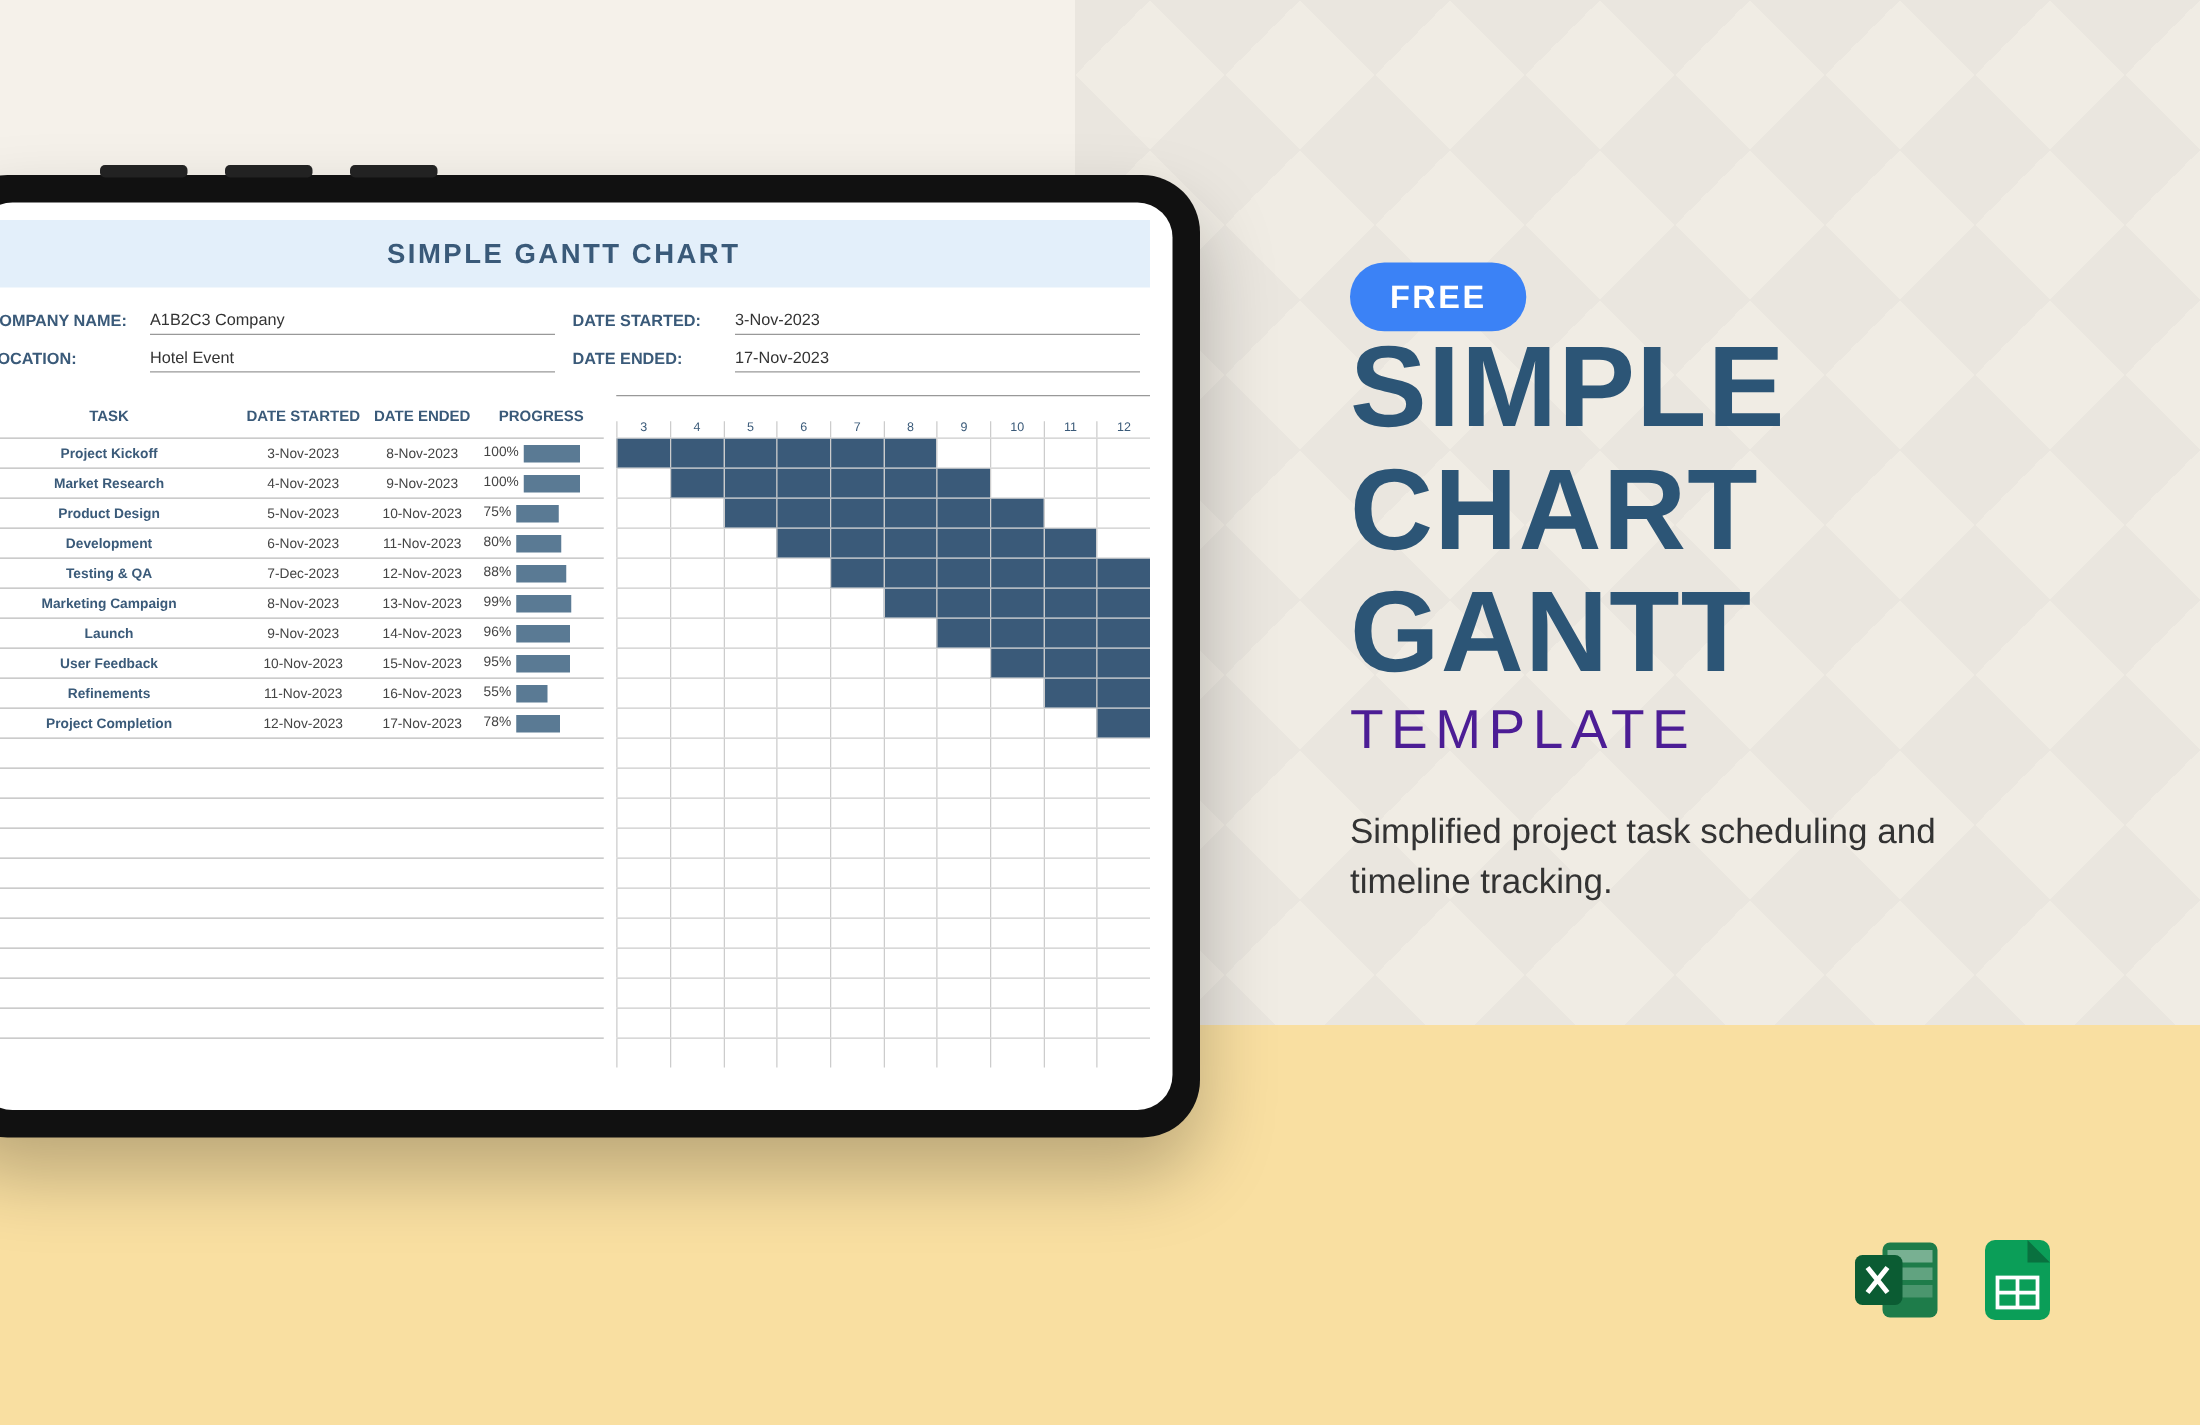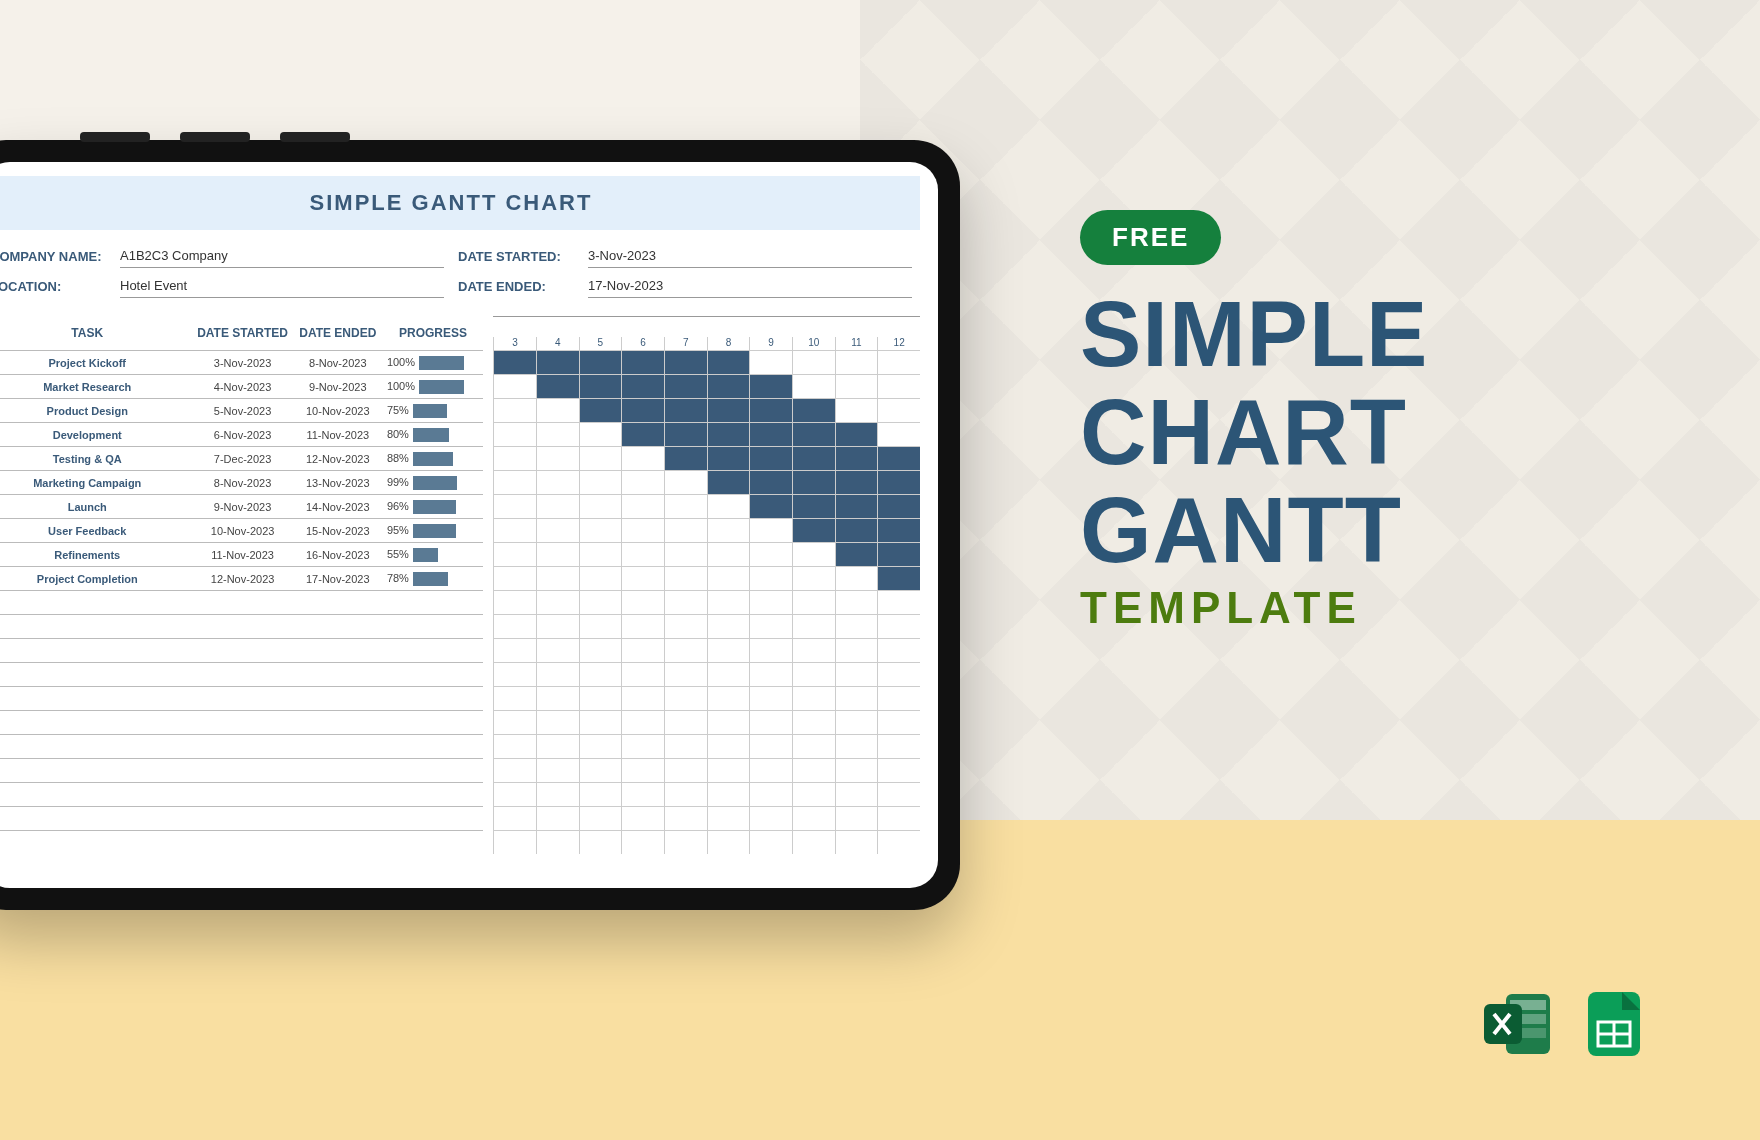--- a/index.html
+++ b/index.html
@@ -18,30 +18,30 @@
   background-size: 120px 120px;
 }
 .yellow-band {
   position: absolute; left: 0; right: 0; bottom: 0; height: 320px;
   background: #f9dfa1;
 }
 .right-panel {
   position: absolute; right: 110px; top: 210px; width: 570px;
 }
 .badge-free {
-  display: inline-block; background: #15803d; color: #fff;
+  display: inline-block; background: #3b82f6; color: #fff;
   font-weight: 800; letter-spacing: 2px; font-size: 26px;
-  padding: 12px 32px; border-radius: 999px; margin-bottom: 24px;
+  padding: 12px 32px; border-radius: 999px; 
 }
 .big-title {
   font-size: 92px; line-height: 0.98; font-weight: 800;
   color: #2c5576; letter-spacing: 1px; margin-bottom: 8px;
 }
 .sub-template {
-  font-size: 44px; font-weight: 700; color: #4d7c0f;
+  font-size: 44px; font-weight: 400; color: #4c1d95;
   letter-spacing: 6px; margin-bottom: 36px;
 }
 .desc {
   font-size: 28px; color: #333; line-height: 1.4;
 }
 .app-icons {
   position: absolute; right: 110px; bottom: 80px; display: flex; gap: 24px;
 }
 .app-icon { width: 72px; height: 72px; }
 
@@ -97,20 +97,21 @@
 
 <div class="bg-diamond"></div>
 <div class="yellow-band"></div>
 
 <div class="right-panel">
   <div class="badge-free">FREE</div>
   <div class="big-title">SIMPLE</div>
   <div class="big-title">CHART</div>
   <div class="big-title">GANTT</div>
   <div class="sub-template">TEMPLATE</div>
+  <div class="desc">Simplified project task scheduling and timeline tracking.</div>
 </div>
 
 <div class="app-icons">
   <svg class="app-icon" viewBox="0 0 72 72">
     <rect x="24" y="6" width="44" height="60" rx="6" fill="#1e7c4a"></rect>
     <rect x="28" y="12" width="36" height="10" fill="#fff" opacity="0.4"></rect>
     <rect x="28" y="26" width="36" height="10" fill="#fff" opacity="0.3"></rect>
     <rect x="28" y="40" width="36" height="10" fill="#fff" opacity="0.2"></rect>
     <rect x="2" y="16" width="38" height="40" rx="6" fill="#0b5c33"></rect>
     <path d="M12 26 L20 36 L12 46 M28 26 L20 36 L28 46" stroke="#fff" stroke-width="4" fill="none"></path>

